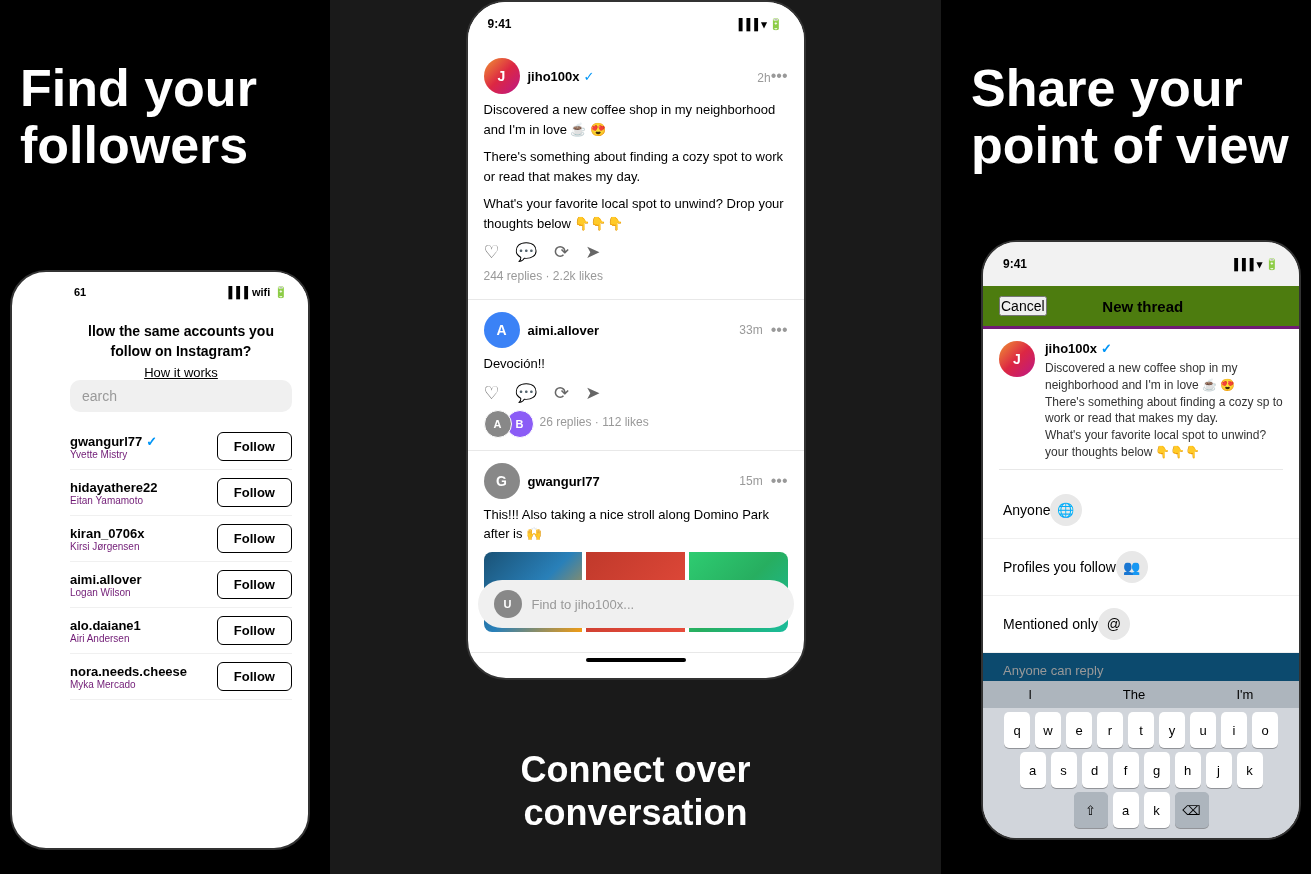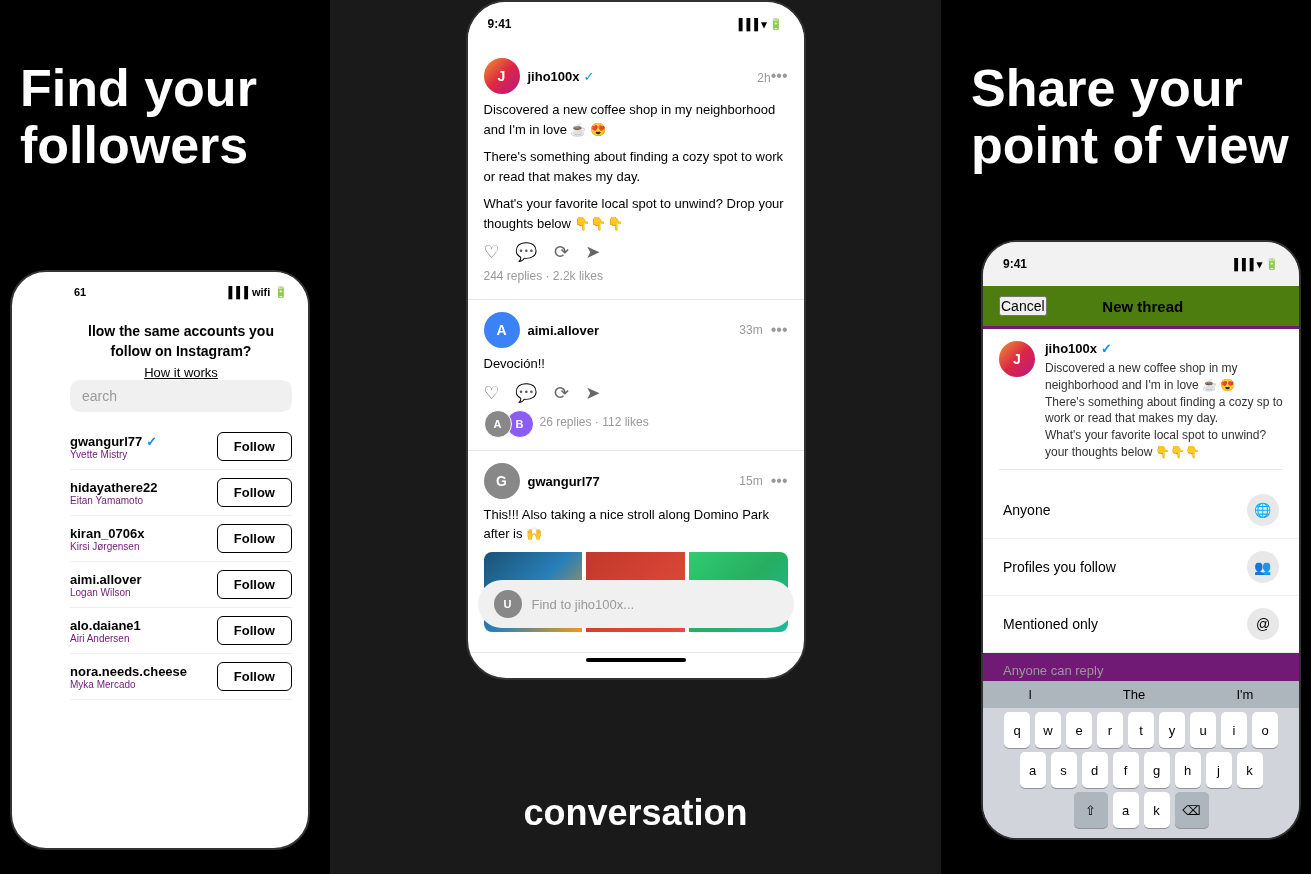--- a/index.html
+++ b/index.html
@@ -311,40 +311,39 @@
     }
     
     .reply-options {
       background: #fff;
       margin: 0;
       padding: 0;
     }
     .reply-option {
       display: flex;
       align-items: center;
-      justify-content: space-between;
       padding: 12px 20px;
       border-bottom: 1px solid #f0f0f0;
       font-size: 14px;
     }
     .reply-option-icon {
       width: 32px;
       height: 32px;
       border-radius: 50%;
       background: #e8e8e8;
       display: flex;
       align-items: center;
       justify-content: center;
       font-size: 14px;
     }
     .anyone-can-reply {
       padding: 10px 20px;
       font-size: 13px;
       color: #999;
-      background: #701a75;
+      background: #0c4a6e;
     }
     
     .keyboard {
       position: absolute;
       bottom: 0;
       left: 0;
       right: 0;
       background: #d1d5db;
     }
     .keyboard-toolbar {
@@ -644,21 +643,21 @@
 
     <div class="reply-bar">
       <div class="avatar small gray">U</div>
       <span class="reply-text">Find to jiho100x...</span>
     </div>
     <div class="phone-home-indicator"></div>
   </div>
 
   <div class="center-bottom-text">
     <h2>
-      <br>
+      <span>Connect over</span><br>
       <span>conversation</span>
     </h2>
   </div>
 </div>
 
 <div class="right-panel" style="position:relative;">
   <h1 class="headline">
     <span>Share your</span><br>
     <span>point of view</span>
   </h1>

